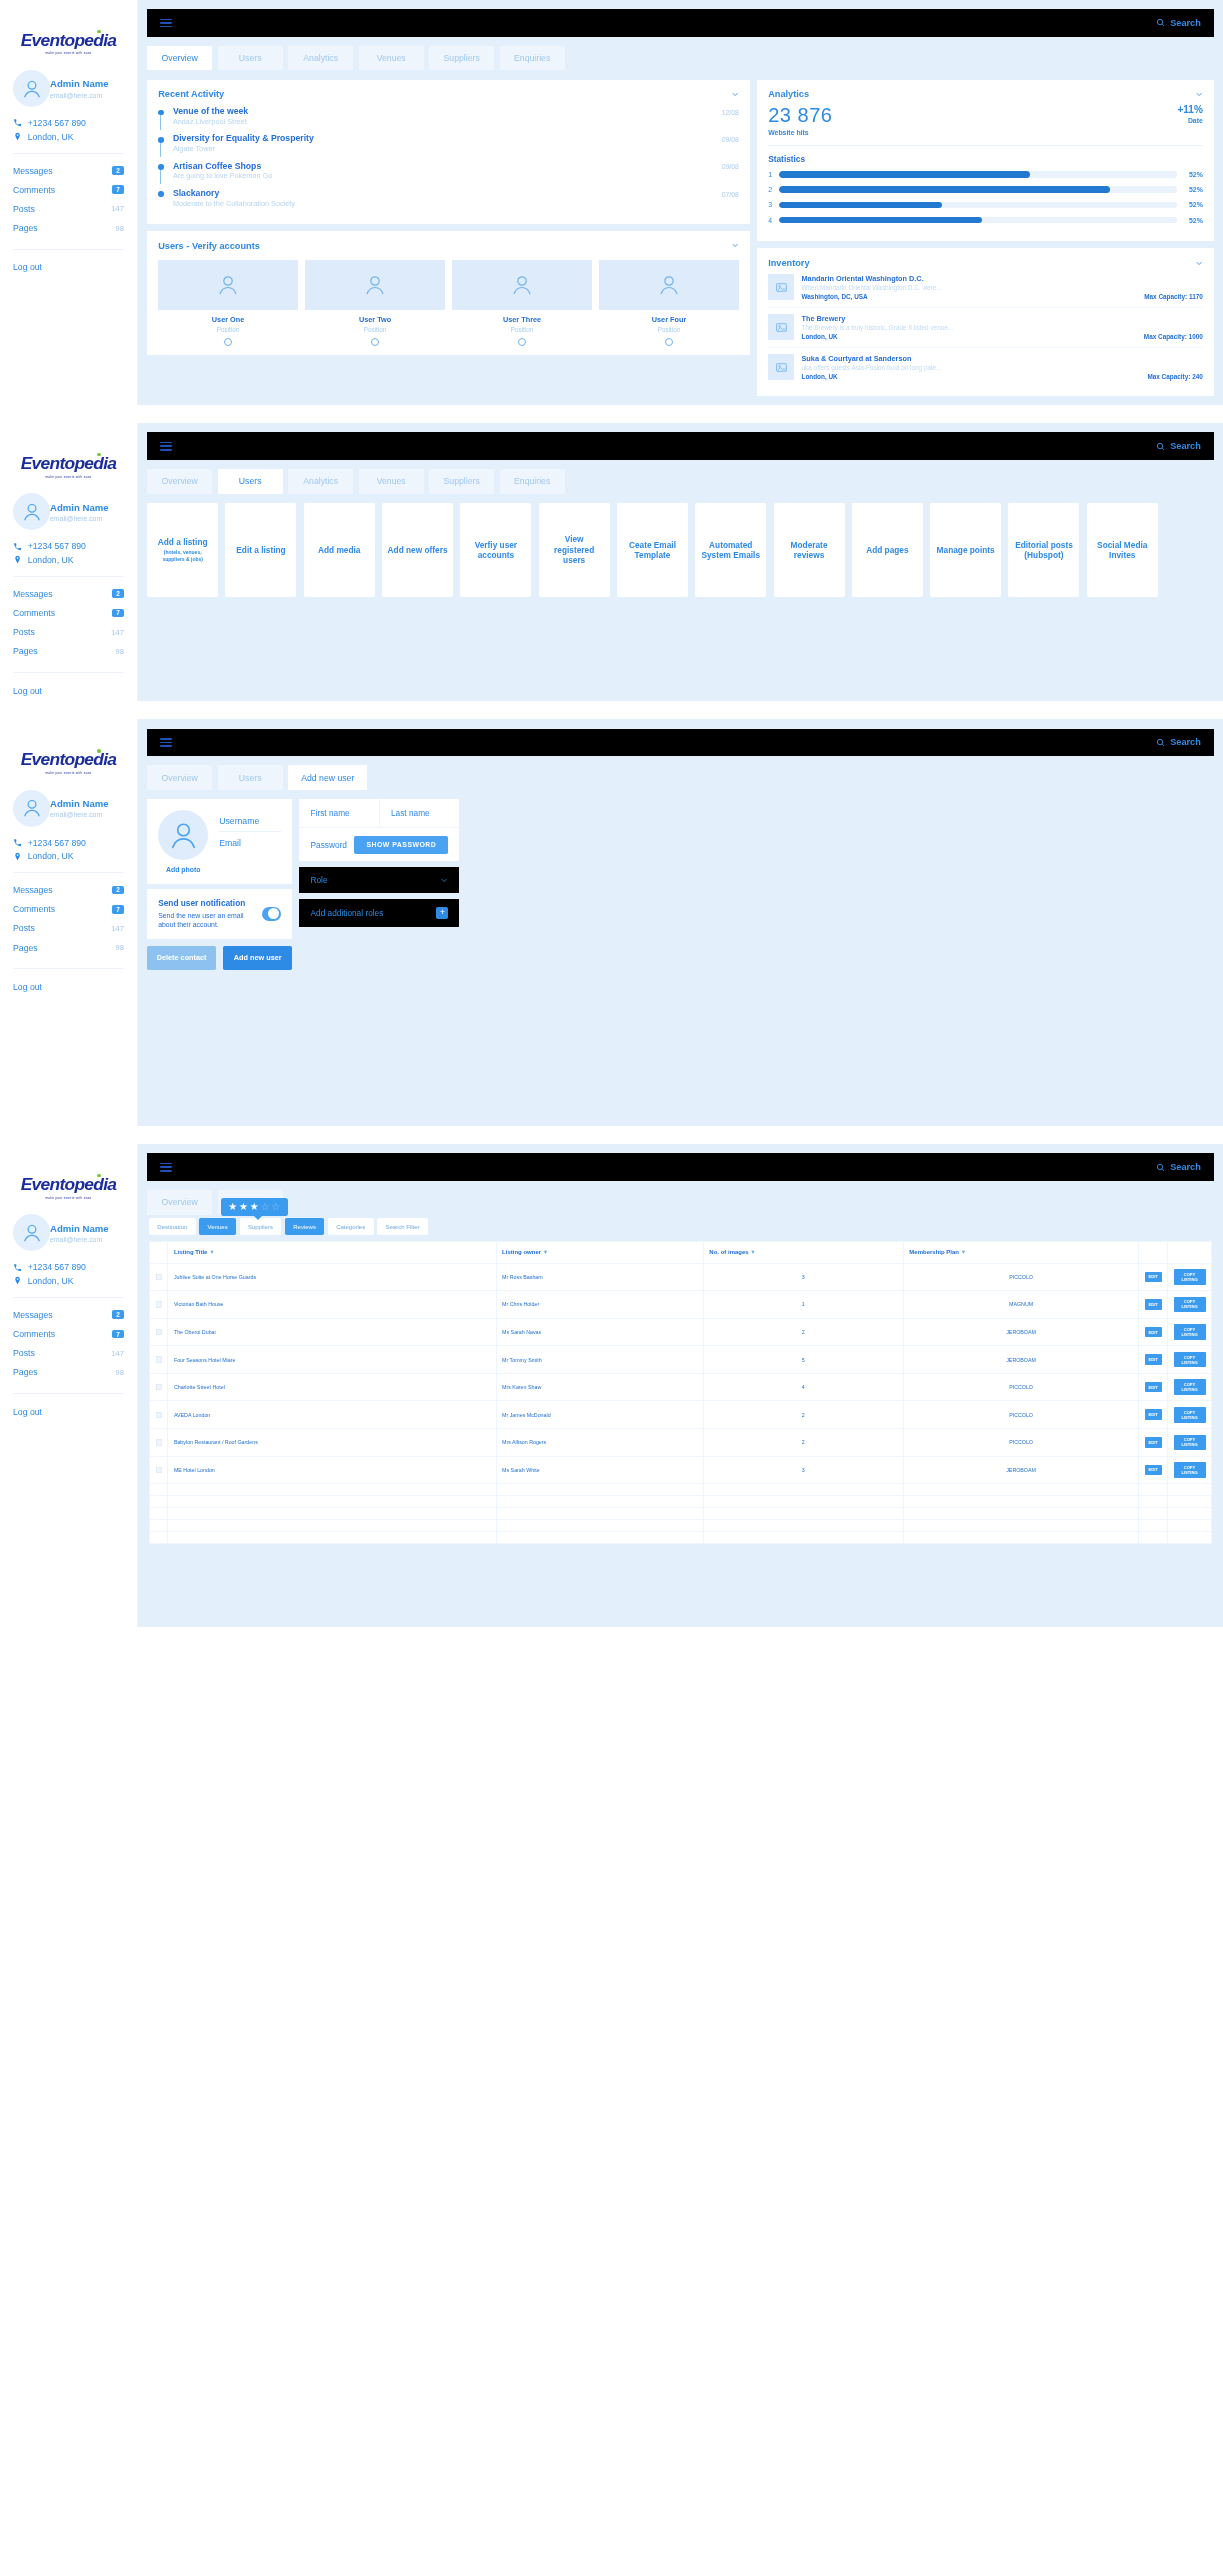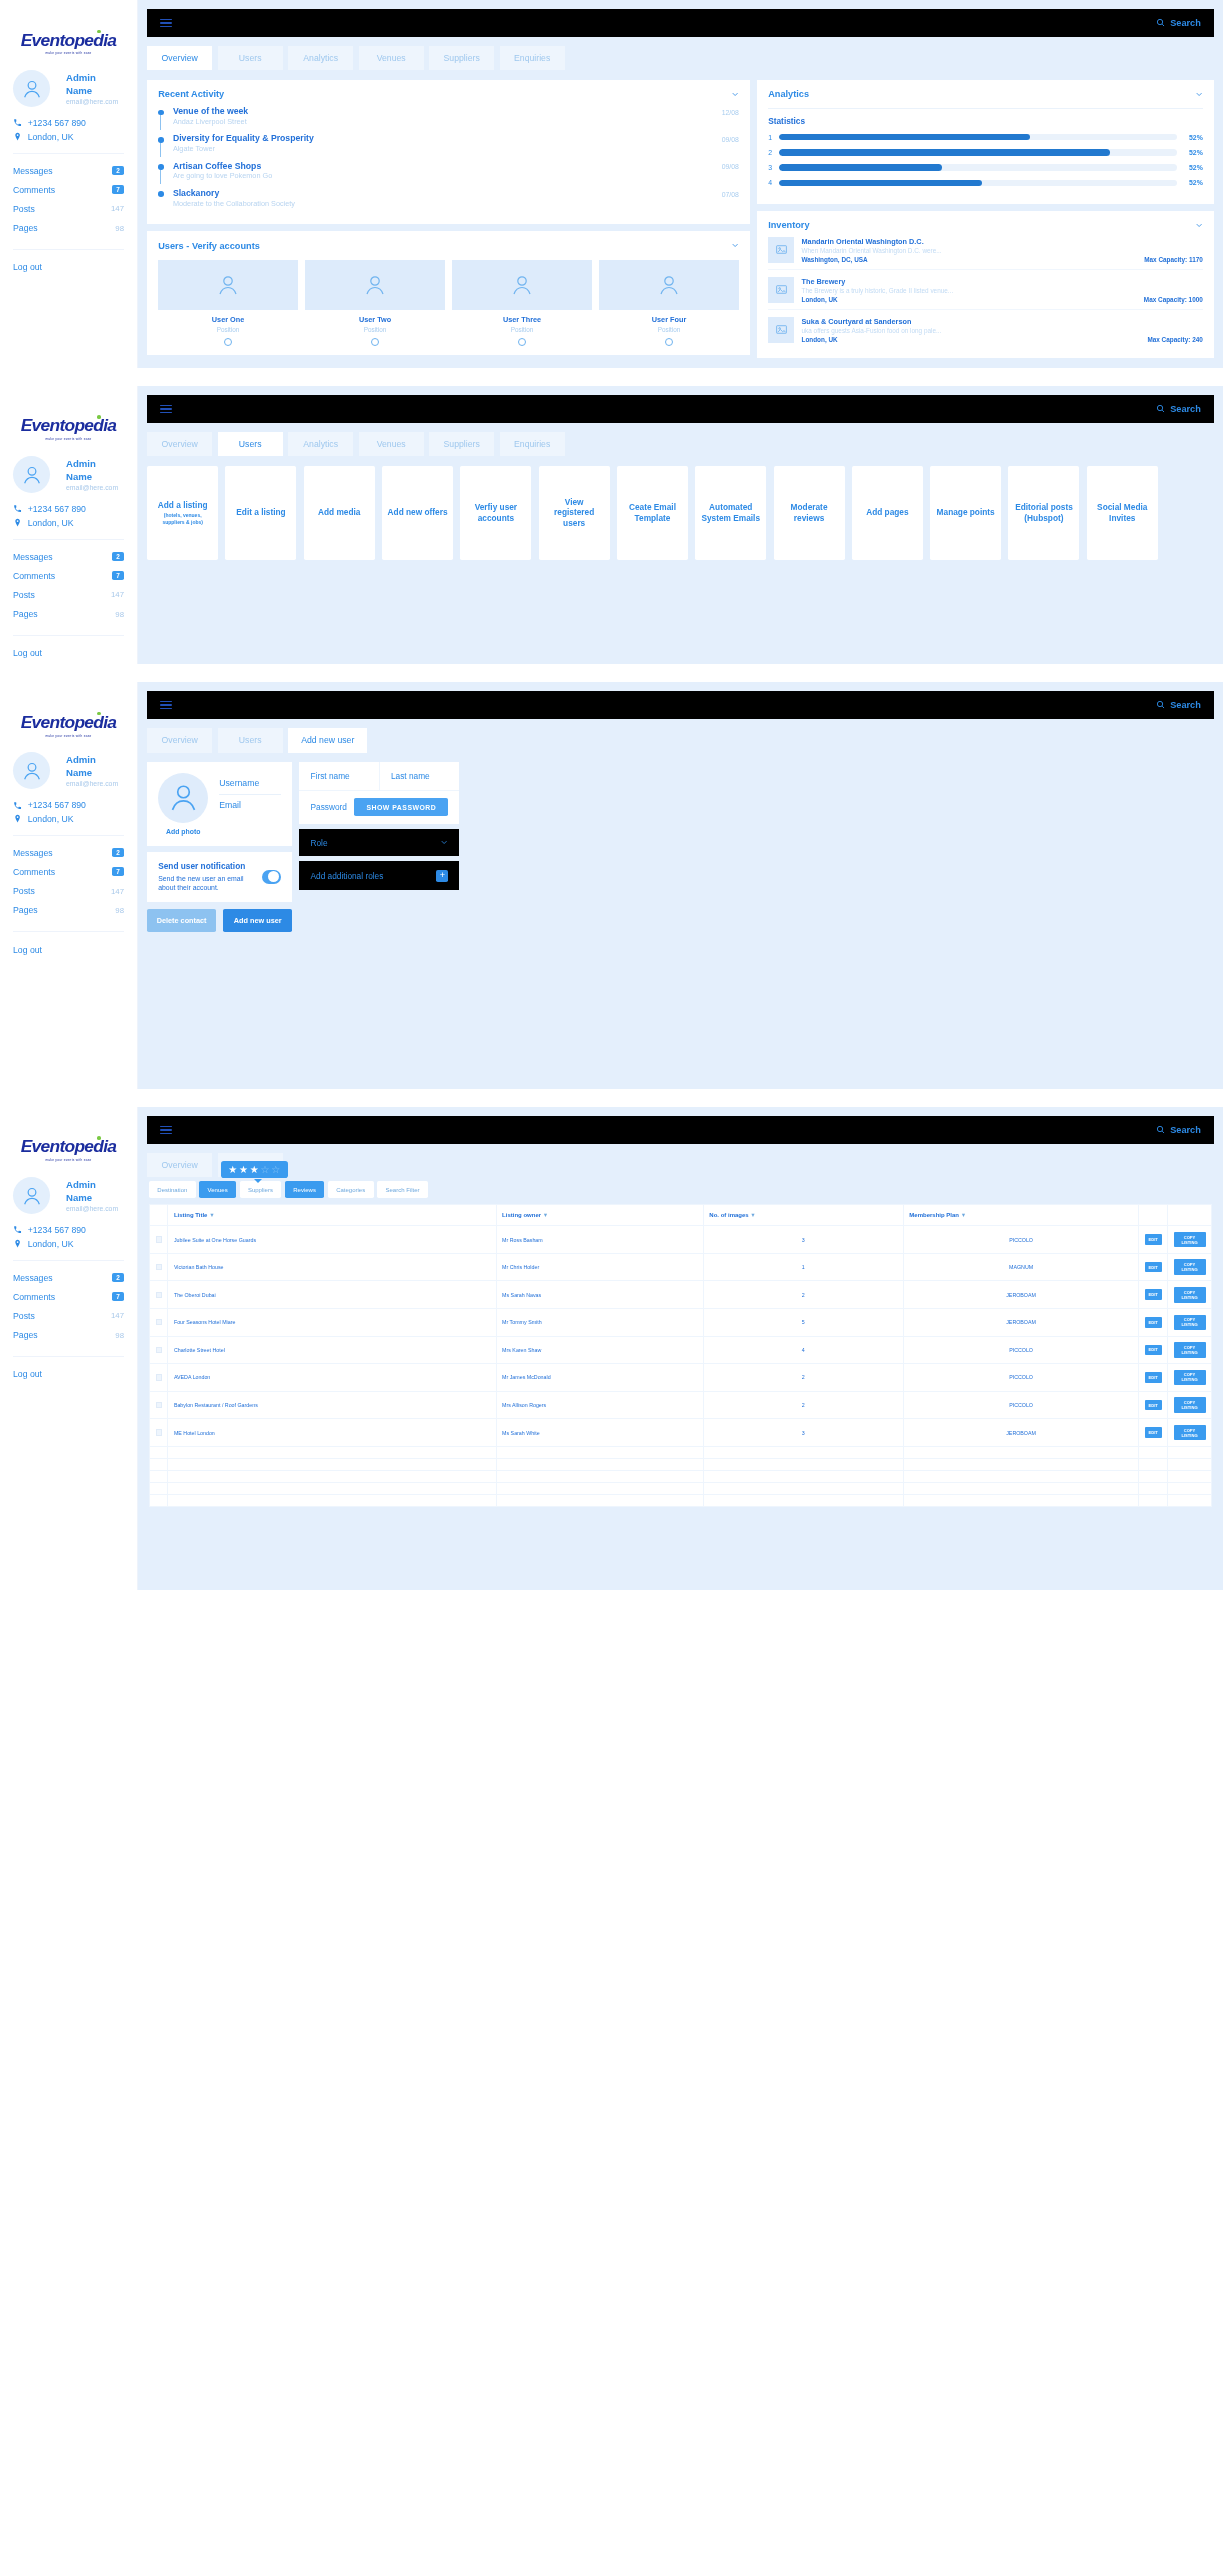--- a/index.html
+++ b/index.html
@@ -14,21 +14,21 @@
     border-right:0.9px solid #eef3fb; padding:16.5px 13px 0 13px;
   }
   .logo { text-align:center; margin:13px 0 14.7px 0; }
   .logo-text {
     font-weight:bold; font-size:17.4px; color:#1b2d9e;
     letter-spacing:-0.7px; font-style:italic; position:relative; display:inline-block;
   }
   .logo-dot { width:3.7px;height:3.7px;background:#7ac943;border-radius:50%;
     position:absolute; right:15.6px; top:0px; }
   .logo-sub { font-size:3.1px; color:#1b2d9e; letter-spacing:0.3px; margin-top:0.9px; }
-  .user-row { display:flex; align-items:center; gap:16px; margin:5.5px 0 11px 0; }
+  .user-row { display:flex; align-items:center; gap:0; margin:5.5px 0 11px 0; }
   .avatar-circle {
     width:37px;height:37px;border-radius:50%;background:#e3effc;
     display:flex;align-items:center;justify-content:center;flex:0 0 37px;
   }
   .avatar-circle svg { width:22px;height:22px; }
   .uname { font-size:9.6px; font-weight:bold; color:#2d8ae5; line-height:1.3; }
   .uemail { font-size:6.9px; color:#a9c9ea; margin-top:0.9px; }
   .contact-line { display:flex; align-items:center; gap:5.5px; font-size:8.7px;
     color:#2d8ae5; margin:3.7px 0; }
   .contact-line svg { width:9.2px; height:9.2px; flex:0 0 9.2px; }
@@ -368,20 +368,30 @@
       </div>
 
       <div class="col" style="flex:1">
         <div class="card">
           <div class="card-head">
             <span class="card-title">Analytics</span>
             <svg class="chev" viewBox="0 0 24 24" fill="none" stroke="#2d8ae5" stroke-width="2.4">
                 <path d="M5 9l7 7 7-7"></path>
               </svg>
           </div>
+          <div class="an-row">
+            <div>
+              <div class="an-num">23 876</div>
+              <div class="an-lab">Website hits</div>
+            </div>
+            <div>
+              <div class="an-pct">+11%</div>
+              <div class="an-lab" style="text-align:right">Date</div>
+            </div>
+          </div>
           <div class="an-hr"></div>
           <div class="stat-title">Statistics</div>
           <div class="stat-row">
             <span class="stat-idx">1</span>
             <div class="stat-track">
                 <div class="stat-fill" style="width:63%"></div>
               </div>
             <span class="stat-val">52%</span>
           </div>
           <div class="stat-row">

